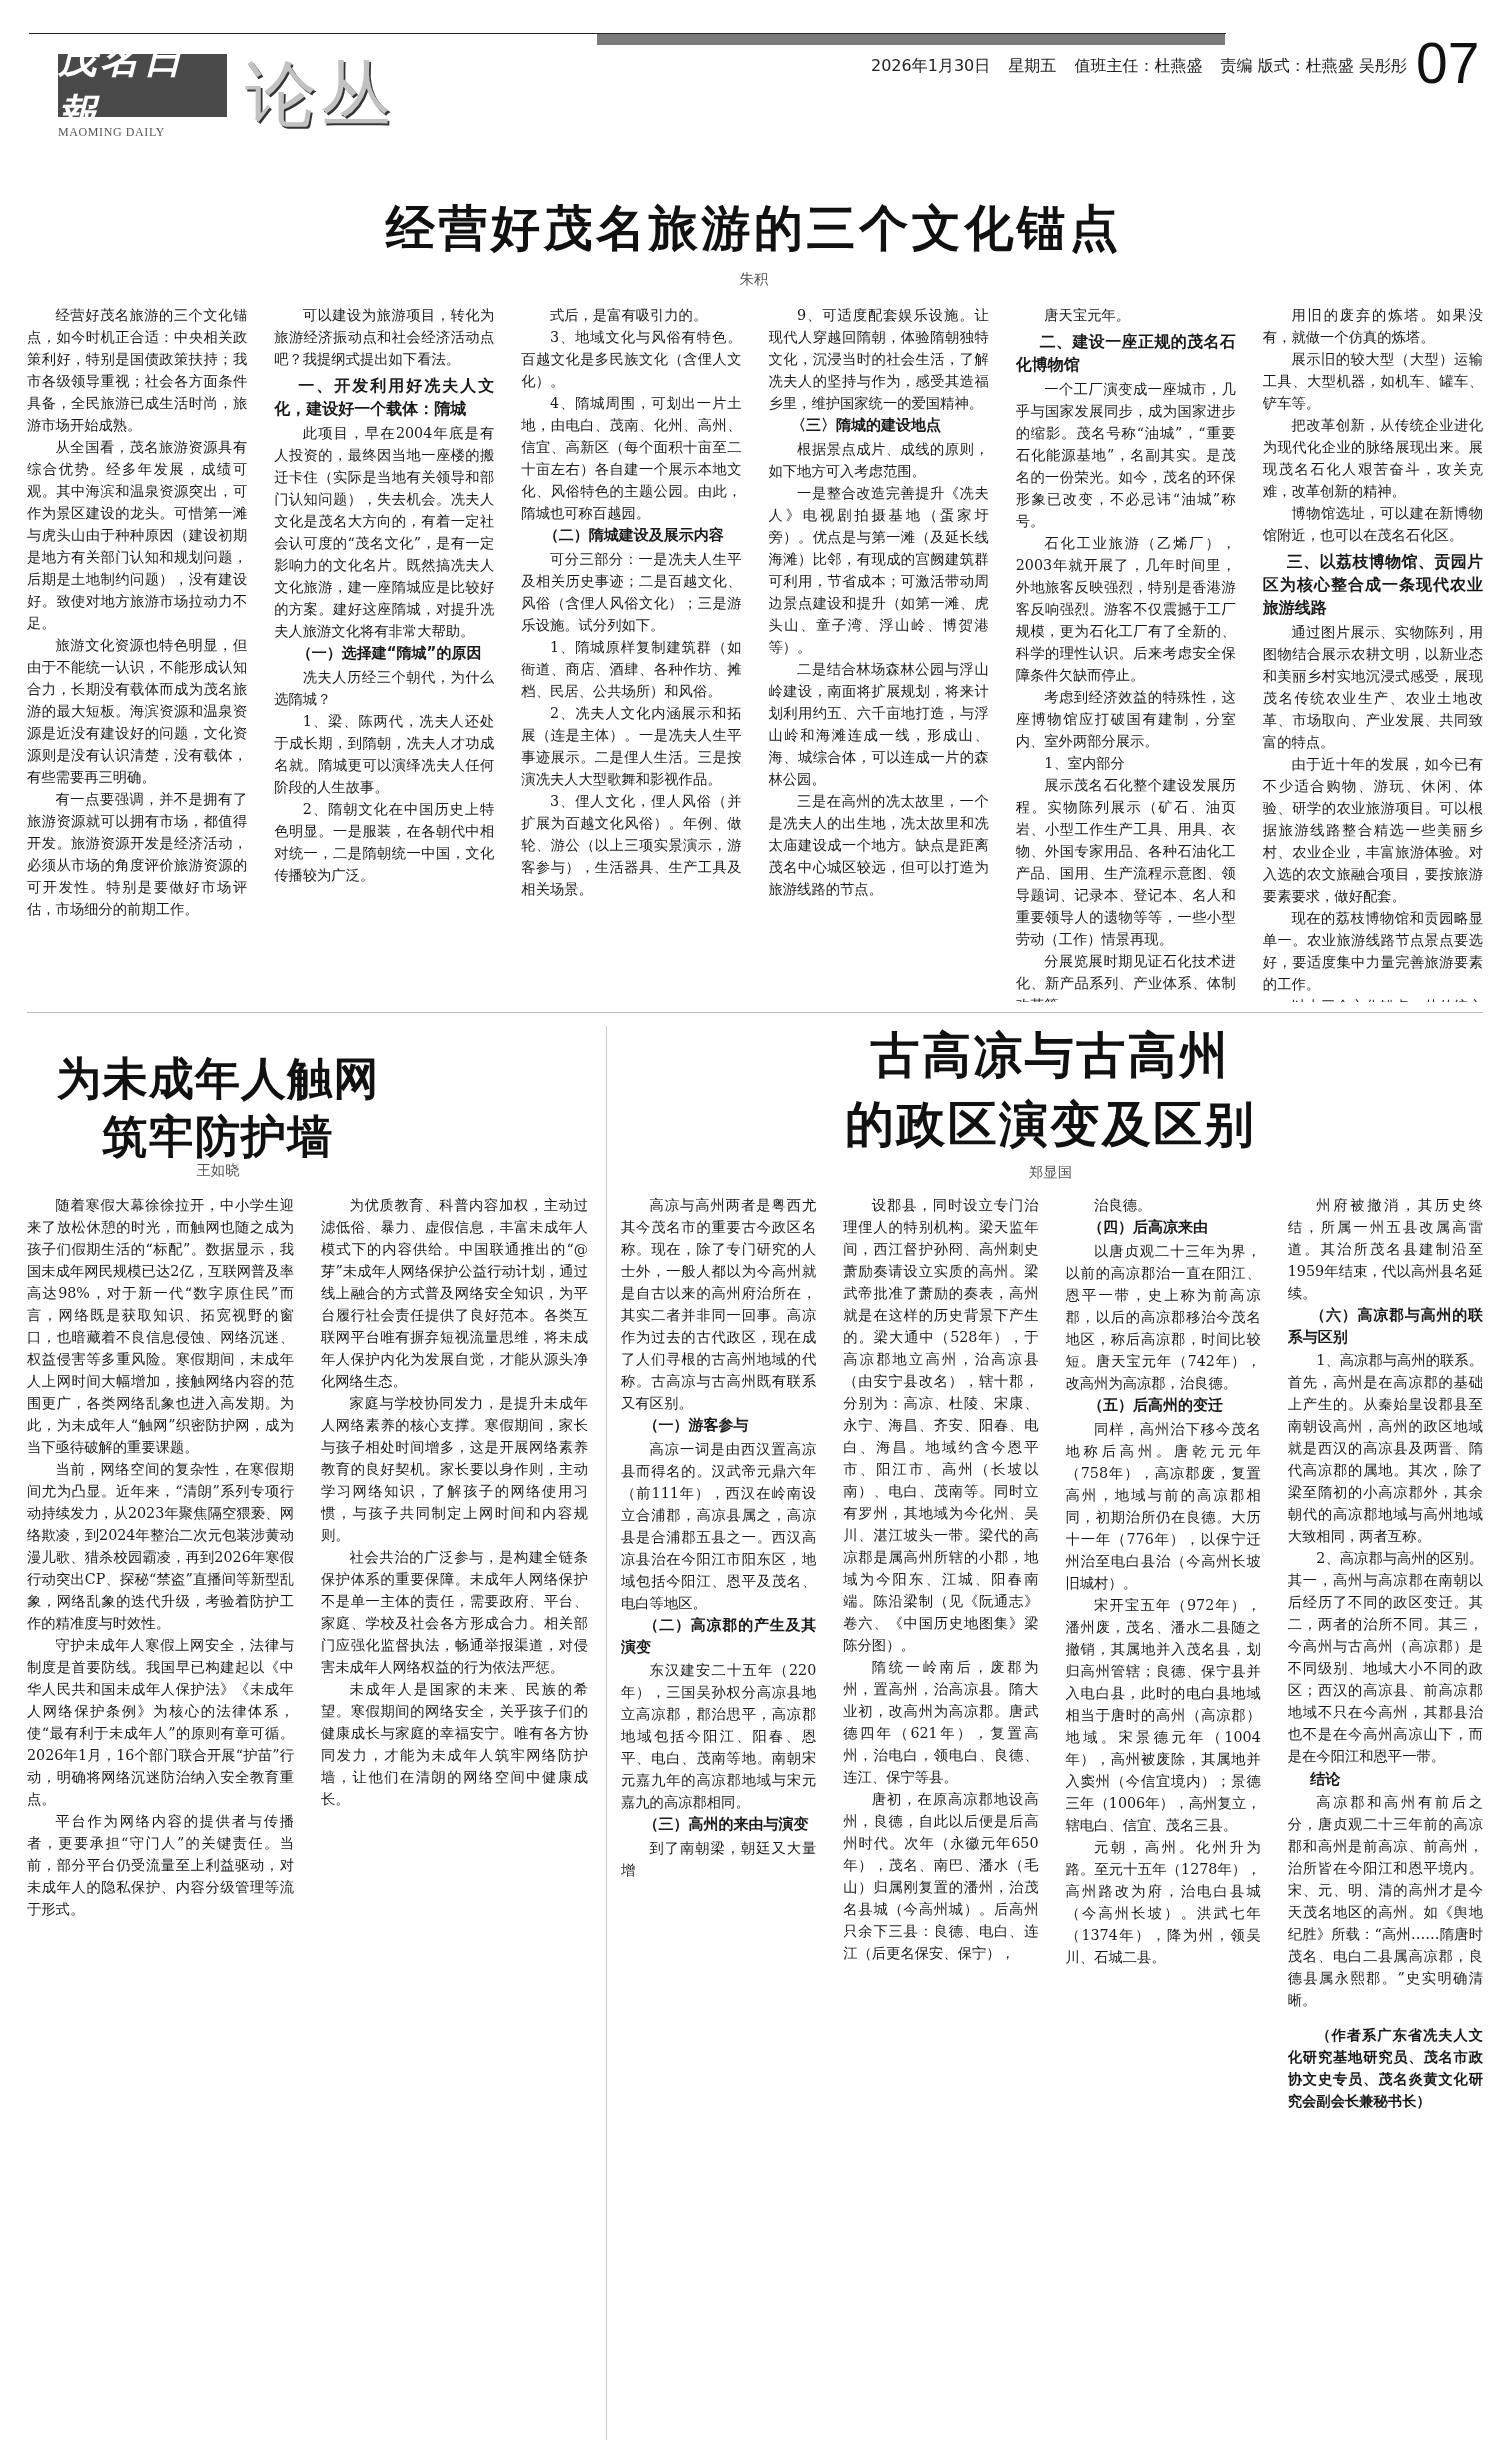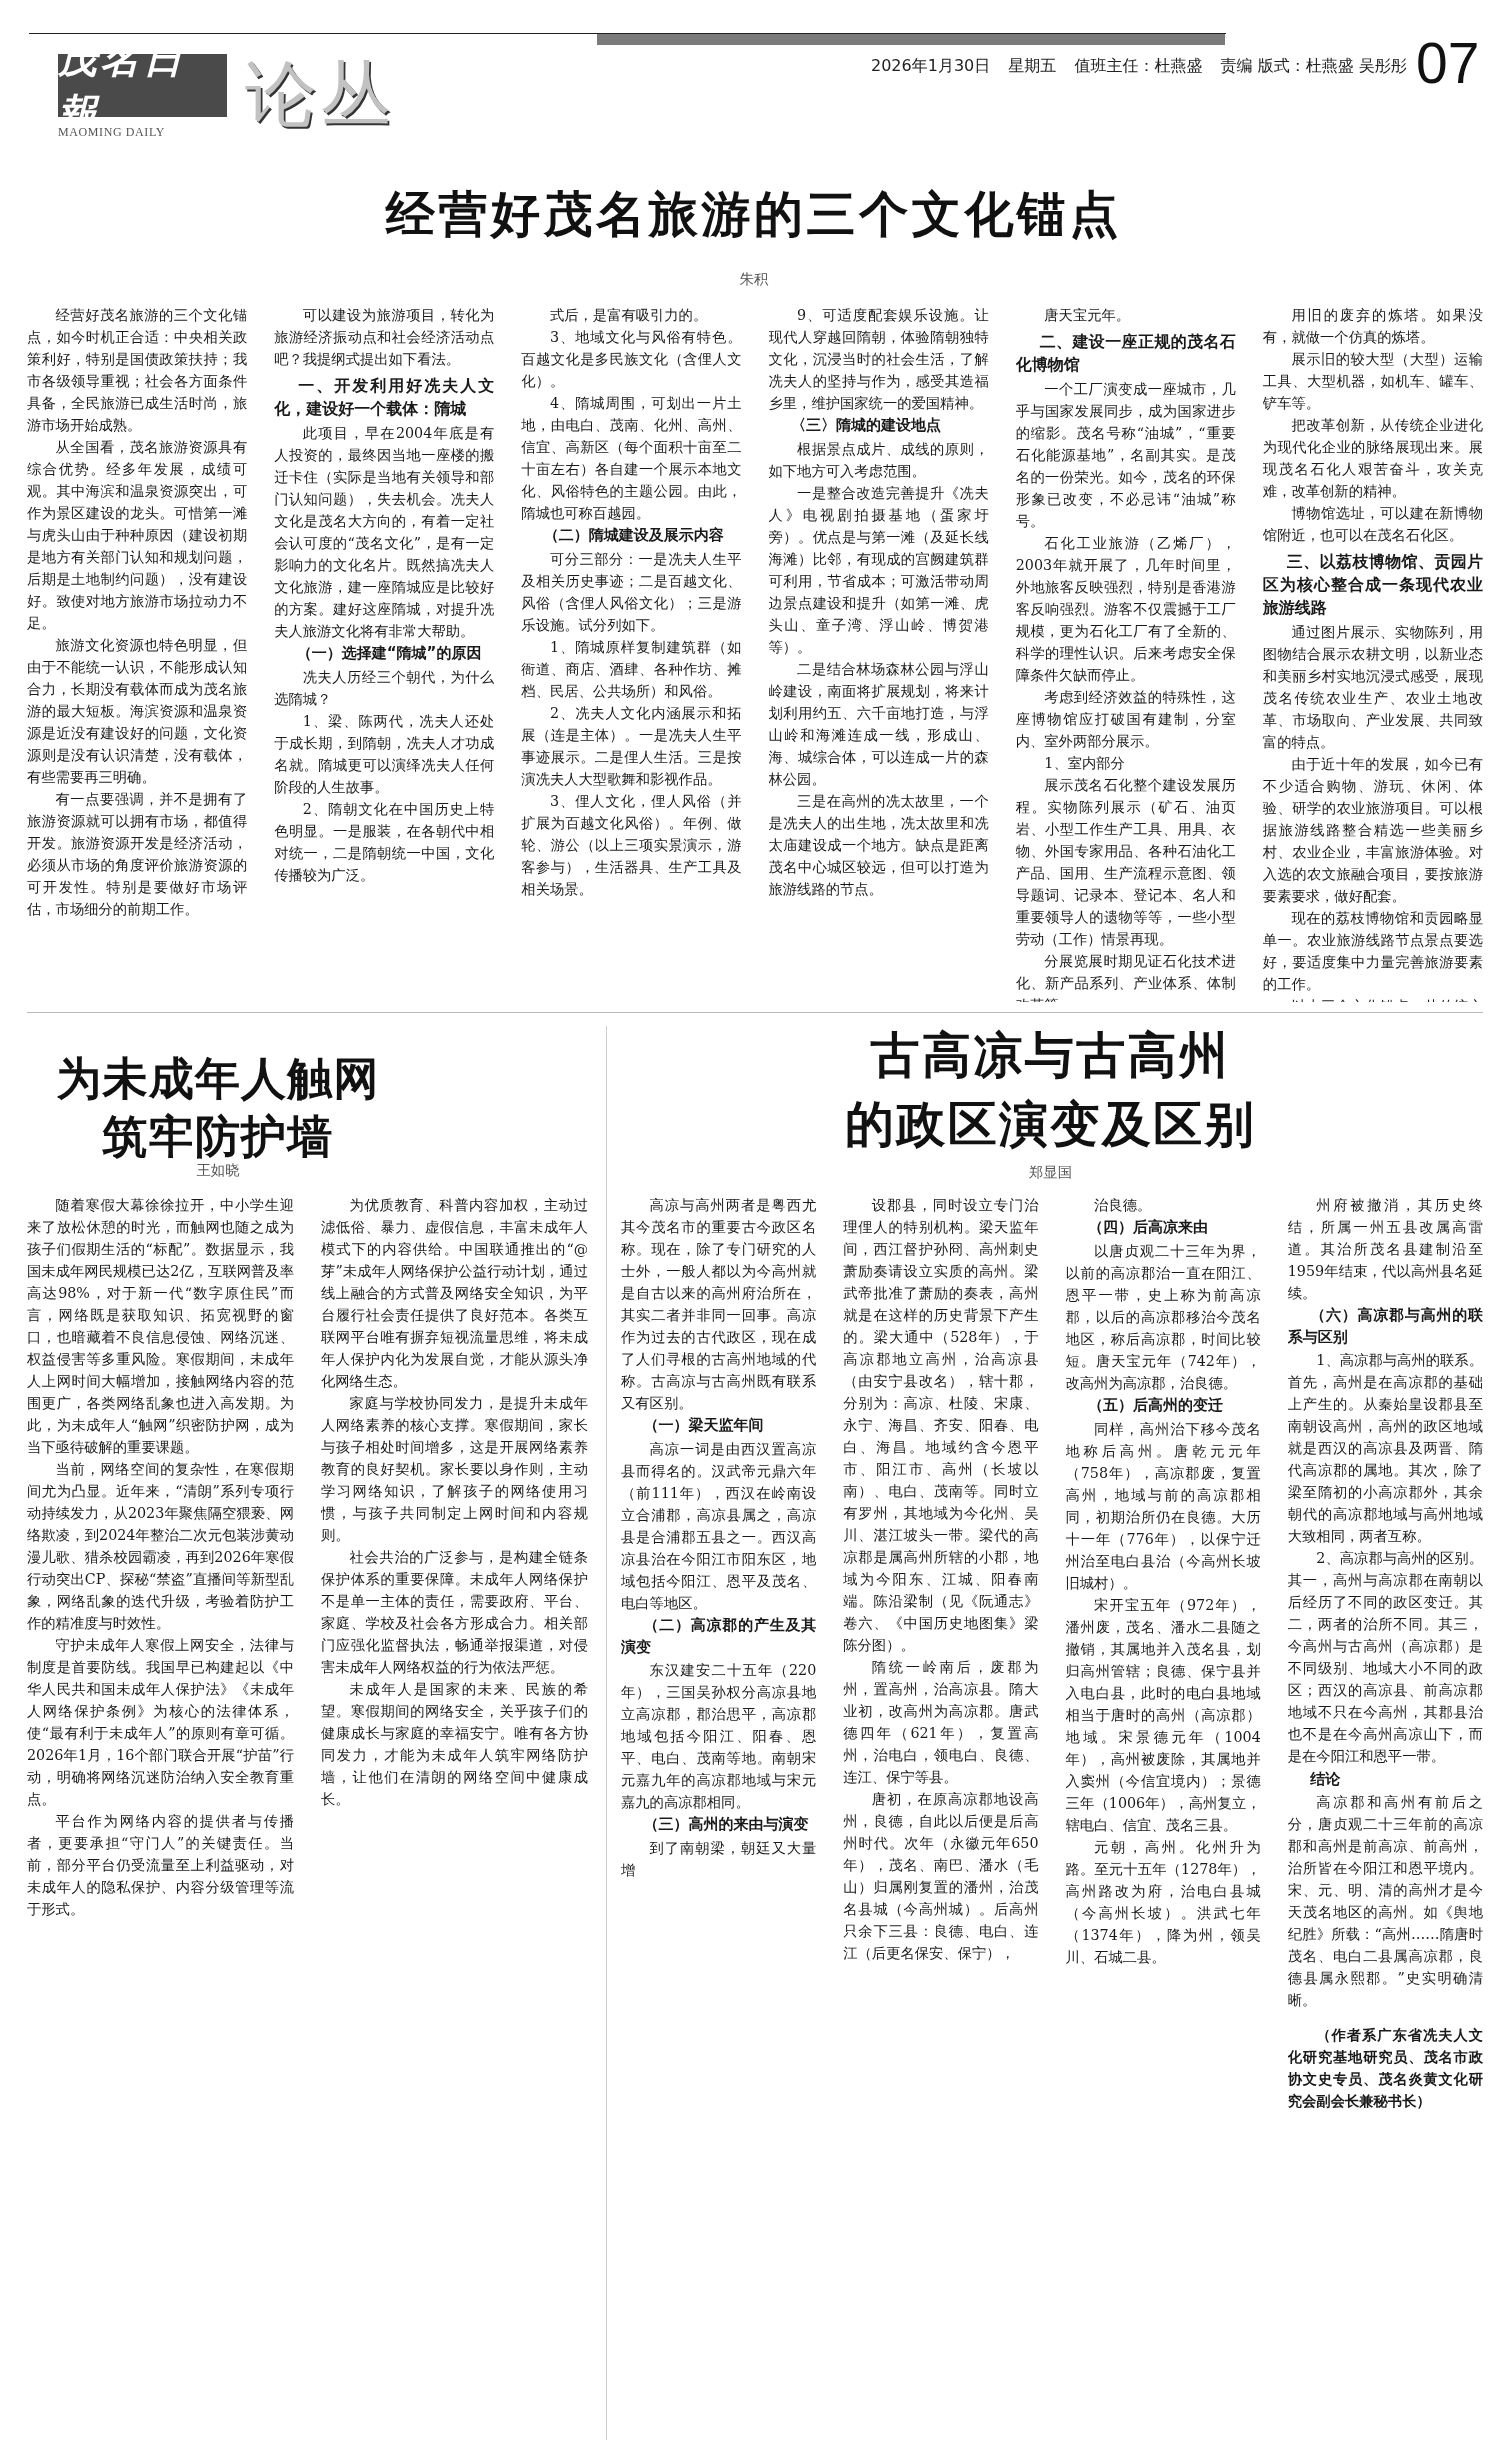--- a/index.html
+++ b/index.html
@@ -19,21 +19,21 @@
   .section-title {
     position: absolute; left: 245px; top: 47px; font-family: "DejaVu Sans", sans-serif; font-size: 72px; font-weight: 300;
     color: #c2c2c2; letter-spacing: 2.4px; line-height: 95px;
     text-shadow: 1.8px 1.8px 0 #333;
   }
   .dateline { position: absolute; left: 871px; top: 56px; font-family: "DejaVu Sans", sans-serif; font-size: 16px; color: #222; white-space: nowrap; }
   .dateline span { margin-right: 13px; }
   .page-num { position: absolute; left: 1416px; top: 30px; font-family: "Liberation Sans", sans-serif; font-size: 57px; color: #111; line-height: 66px; }
 
   .headline { position: absolute; font-family: "DejaVu Serif", serif; font-weight: bold; color: #111; text-align: center; }
-  .h-top { left: 0; width: 1508px; top: 182px; font-size: 49px; letter-spacing: 3.6px; }
+  .h-top { left: 0; width: 1508px; top: 196px; font-size: 49px; letter-spacing: 3.6px; }
   .byline { position: absolute; font-family: "DejaVu Sans", sans-serif; font-size: 14.3px; color: #555; text-align: center; }
   .by-top { left: 0; width: 1508px; top: 270px; }
 
   .cols { position: absolute; display: flex; gap: 27px; }
   .col { flex: 1; font-size: 14.3px; line-height: 22px; text-align: justify; overflow: hidden; }
   .col p { margin: 0; text-indent: 2em; }
   .col h3 { margin: 3.6px 0 2.4px; font-family: "DejaVu Sans", sans-serif; font-size: 16px; font-weight: bold; line-height: 23px; text-indent: 1.5em; }
   .col h4 { margin: 1.2px 0; font-family: "DejaVu Sans", sans-serif; font-size: 15px; font-weight: bold; line-height: 21.5px; text-indent: 1.5em; }
   .col .bio { font-family: "DejaVu Sans", sans-serif; font-weight: bold; text-indent: 2em; margin-top: 13px; }
 
@@ -150,21 +150,21 @@
 <div class="vrule"></div>
 
 <div class="headline h-right">
   <div>古高凉与古高州</div>
   <div>的政区演变及区别</div>
 </div>
 <div class="byline by-right">郑显国</div>
 <div class="cols right-cols">
     <div class="col">
       <p>高凉与高州两者是粤西尤其今茂名市的重要古今政区名称。现在，除了专门研究的人士外，一般人都以为今高州就是自古以来的高州府治所在，其实二者并非同一回事。高凉作为过去的古代政区，现在成了人们寻根的古高州地域的代称。古高凉与古高州既有联系又有区别。</p>
-      <h4>（一）梁天监年间</h4>
+      <h4>（一）游客参与</h4>
       <p>高凉一词是由西汉置高凉县而得名的。汉武帝元鼎六年（前111年），西汉在岭南设立合浦郡，高凉县属之，高凉县是合浦郡五县之一。西汉高凉县治在今阳江市阳东区，地域包括今阳江、恩平及茂名、电白等地区。</p>
       <h4>（二）高凉郡的产生及其演变</h4>
       <p>东汉建安二十五年（220年），三国吴孙权分高凉县地立高凉郡，郡治思平，高凉郡地域包括今阳江、阳春、恩平、电白、茂南等地。南朝宋元嘉九年的高凉郡地域与宋元嘉九的高凉郡相同。</p>
       <h4>（三）高州的来由与演变</h4>
       <p>到了南朝梁，朝廷又大量增</p>
     </div>
     <div class="col">
       <p>设郡县，同时设立专门治理俚人的特别机构。梁天监年间，西江督护孙冏、高州刺史萧励奏请设立实质的高州。梁武帝批准了萧励的奏表，高州就是在这样的历史背景下产生的。梁大通中（528年），于高凉郡地立高州，治高凉县（由安宁县改名），辖十郡，分别为：高凉、杜陵、宋康、永宁、海昌、齐安、阳春、电白、海昌。地域约含今恩平市、阳江市、高州（长坡以南）、电白、茂南等。同时立有罗州，其地域为今化州、吴川、湛江坡头一带。梁代的高凉郡是属高州所辖的小郡，地域为今阳东、江城、阳春南端。陈沿梁制（见《阮通志》卷六、《中国历史地图集》梁陈分图）。</p>
       <p>隋统一岭南后，废郡为州，置高州，治高凉县。隋大业初，改高州为高凉郡。唐武德四年（621年），复置高州，治电白，领电白、良德、连江、保宁等县。</p>
       <p>唐初，在原高凉郡地设高州，良德，自此以后便是后高州时代。次年（永徽元年650年），茂名、南巴、潘水（毛山）归属刚复置的潘州，治茂名县城（今高州城）。后高州只余下三县：良德、电白、连江（后更名保安、保宁），</p>

